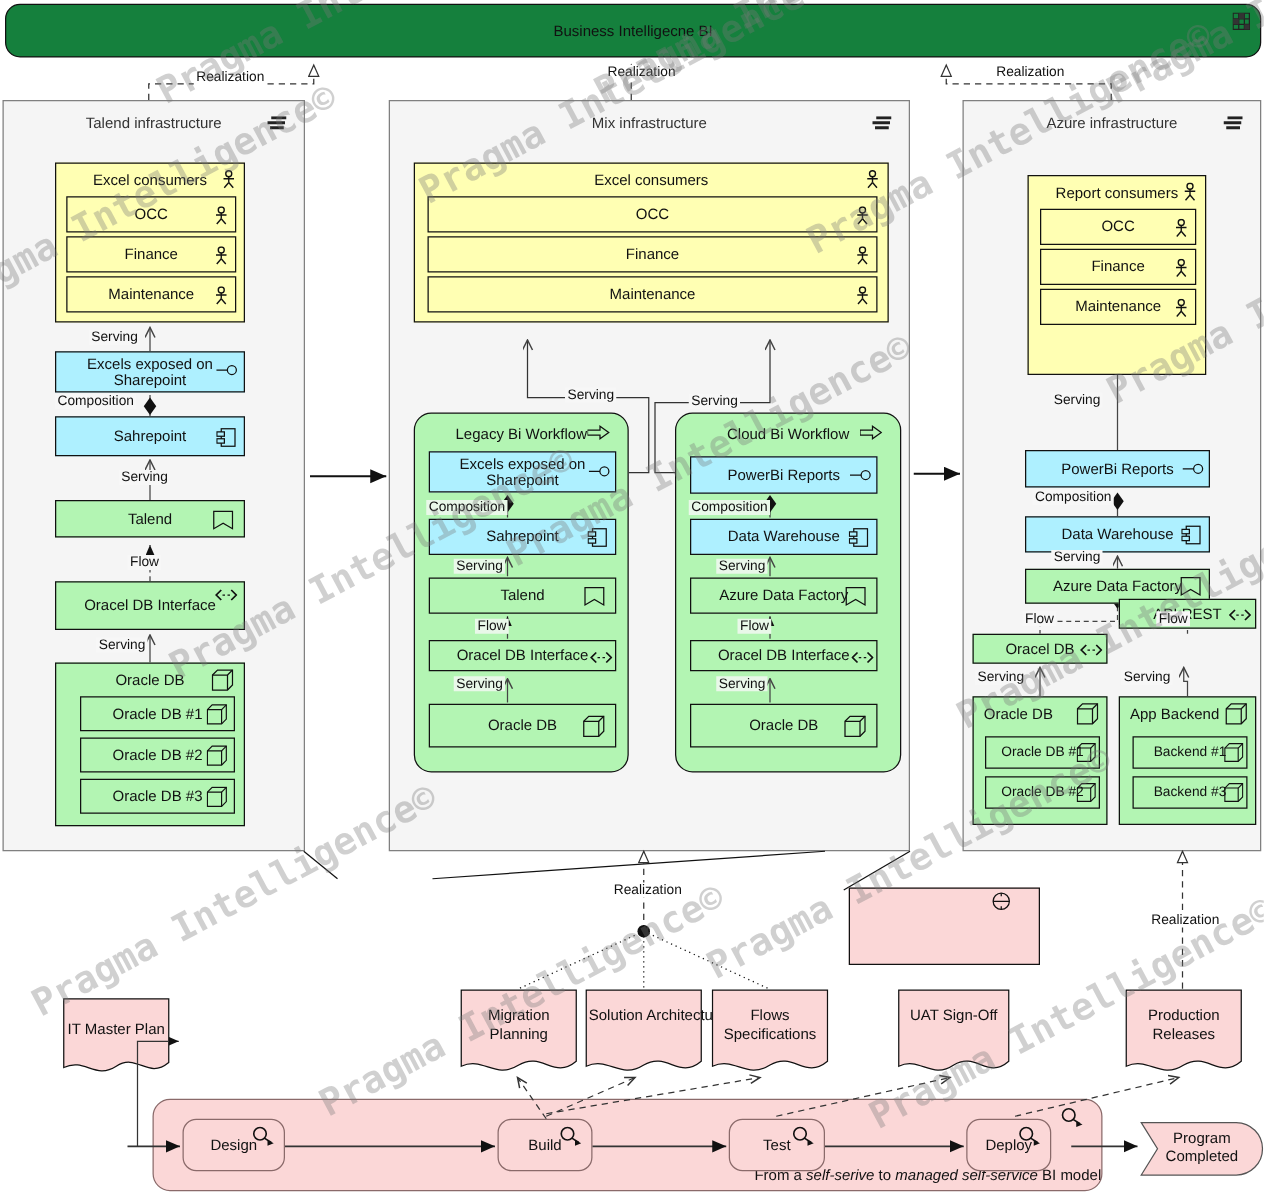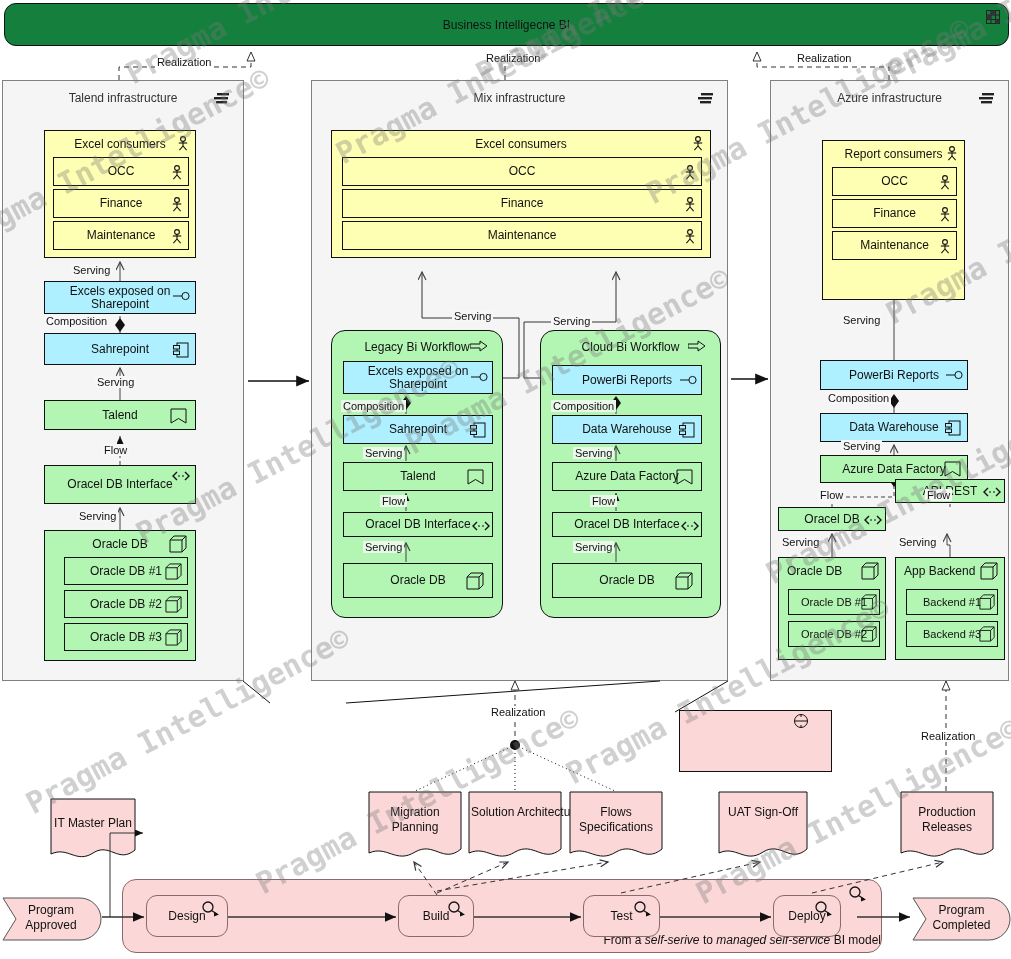--- a/index.html
+++ b/index.html
@@ -628,26 +628,20 @@
   </div>
   <div class="pstep" style="left:773px;top:895px;width:68px;">
     <span>Deploy</span>
     <svg class="ico" style="right:6px;top:5px;" width="20" height="16" viewBox="0 0 20 16">
       <circle cx="7" cy="6" r="5" fill="none" stroke="#111" stroke-width="1.3"></circle>
       <path d="M10.5 9.5 L16 13" stroke="#111" stroke-width="1.3"></path>
       <path d="M13 11 L18 13.5 L13 15.5 Z" fill="#111"></path>
     </svg>
   </div>
 
-  <div class="pend" style="left:2px;top:897px;width:100px;height:44px;">
-    <svg width="100" height="44" viewBox="0 0 100 44">
-      <path d="M1 1 H78 A21 21 0 0 1 78 43 H1 L14 22 Z" fill="#fbd7d7" stroke="#555"></path>
-    </svg>
-    <div class="txt" style="top:6px;left:8px;right:10px;">Program Approved</div>
-  </div>
 
   <div class="pend" style="left:912px;top:897px;width:99px;height:32px;">
     <svg width="99" height="44" viewBox="0 0 99 44">
       <path d="M1 1 H77 A21 21 0 0 1 77 43 H1 L14 22 Z" fill="#fbd7d7" stroke="#555"></path>
     </svg>
     <div class="txt" style="top:6px;left:8px;right:8px;">Program Completed</div>
   </div>
 
   <svg id="wires">
     <defs>

